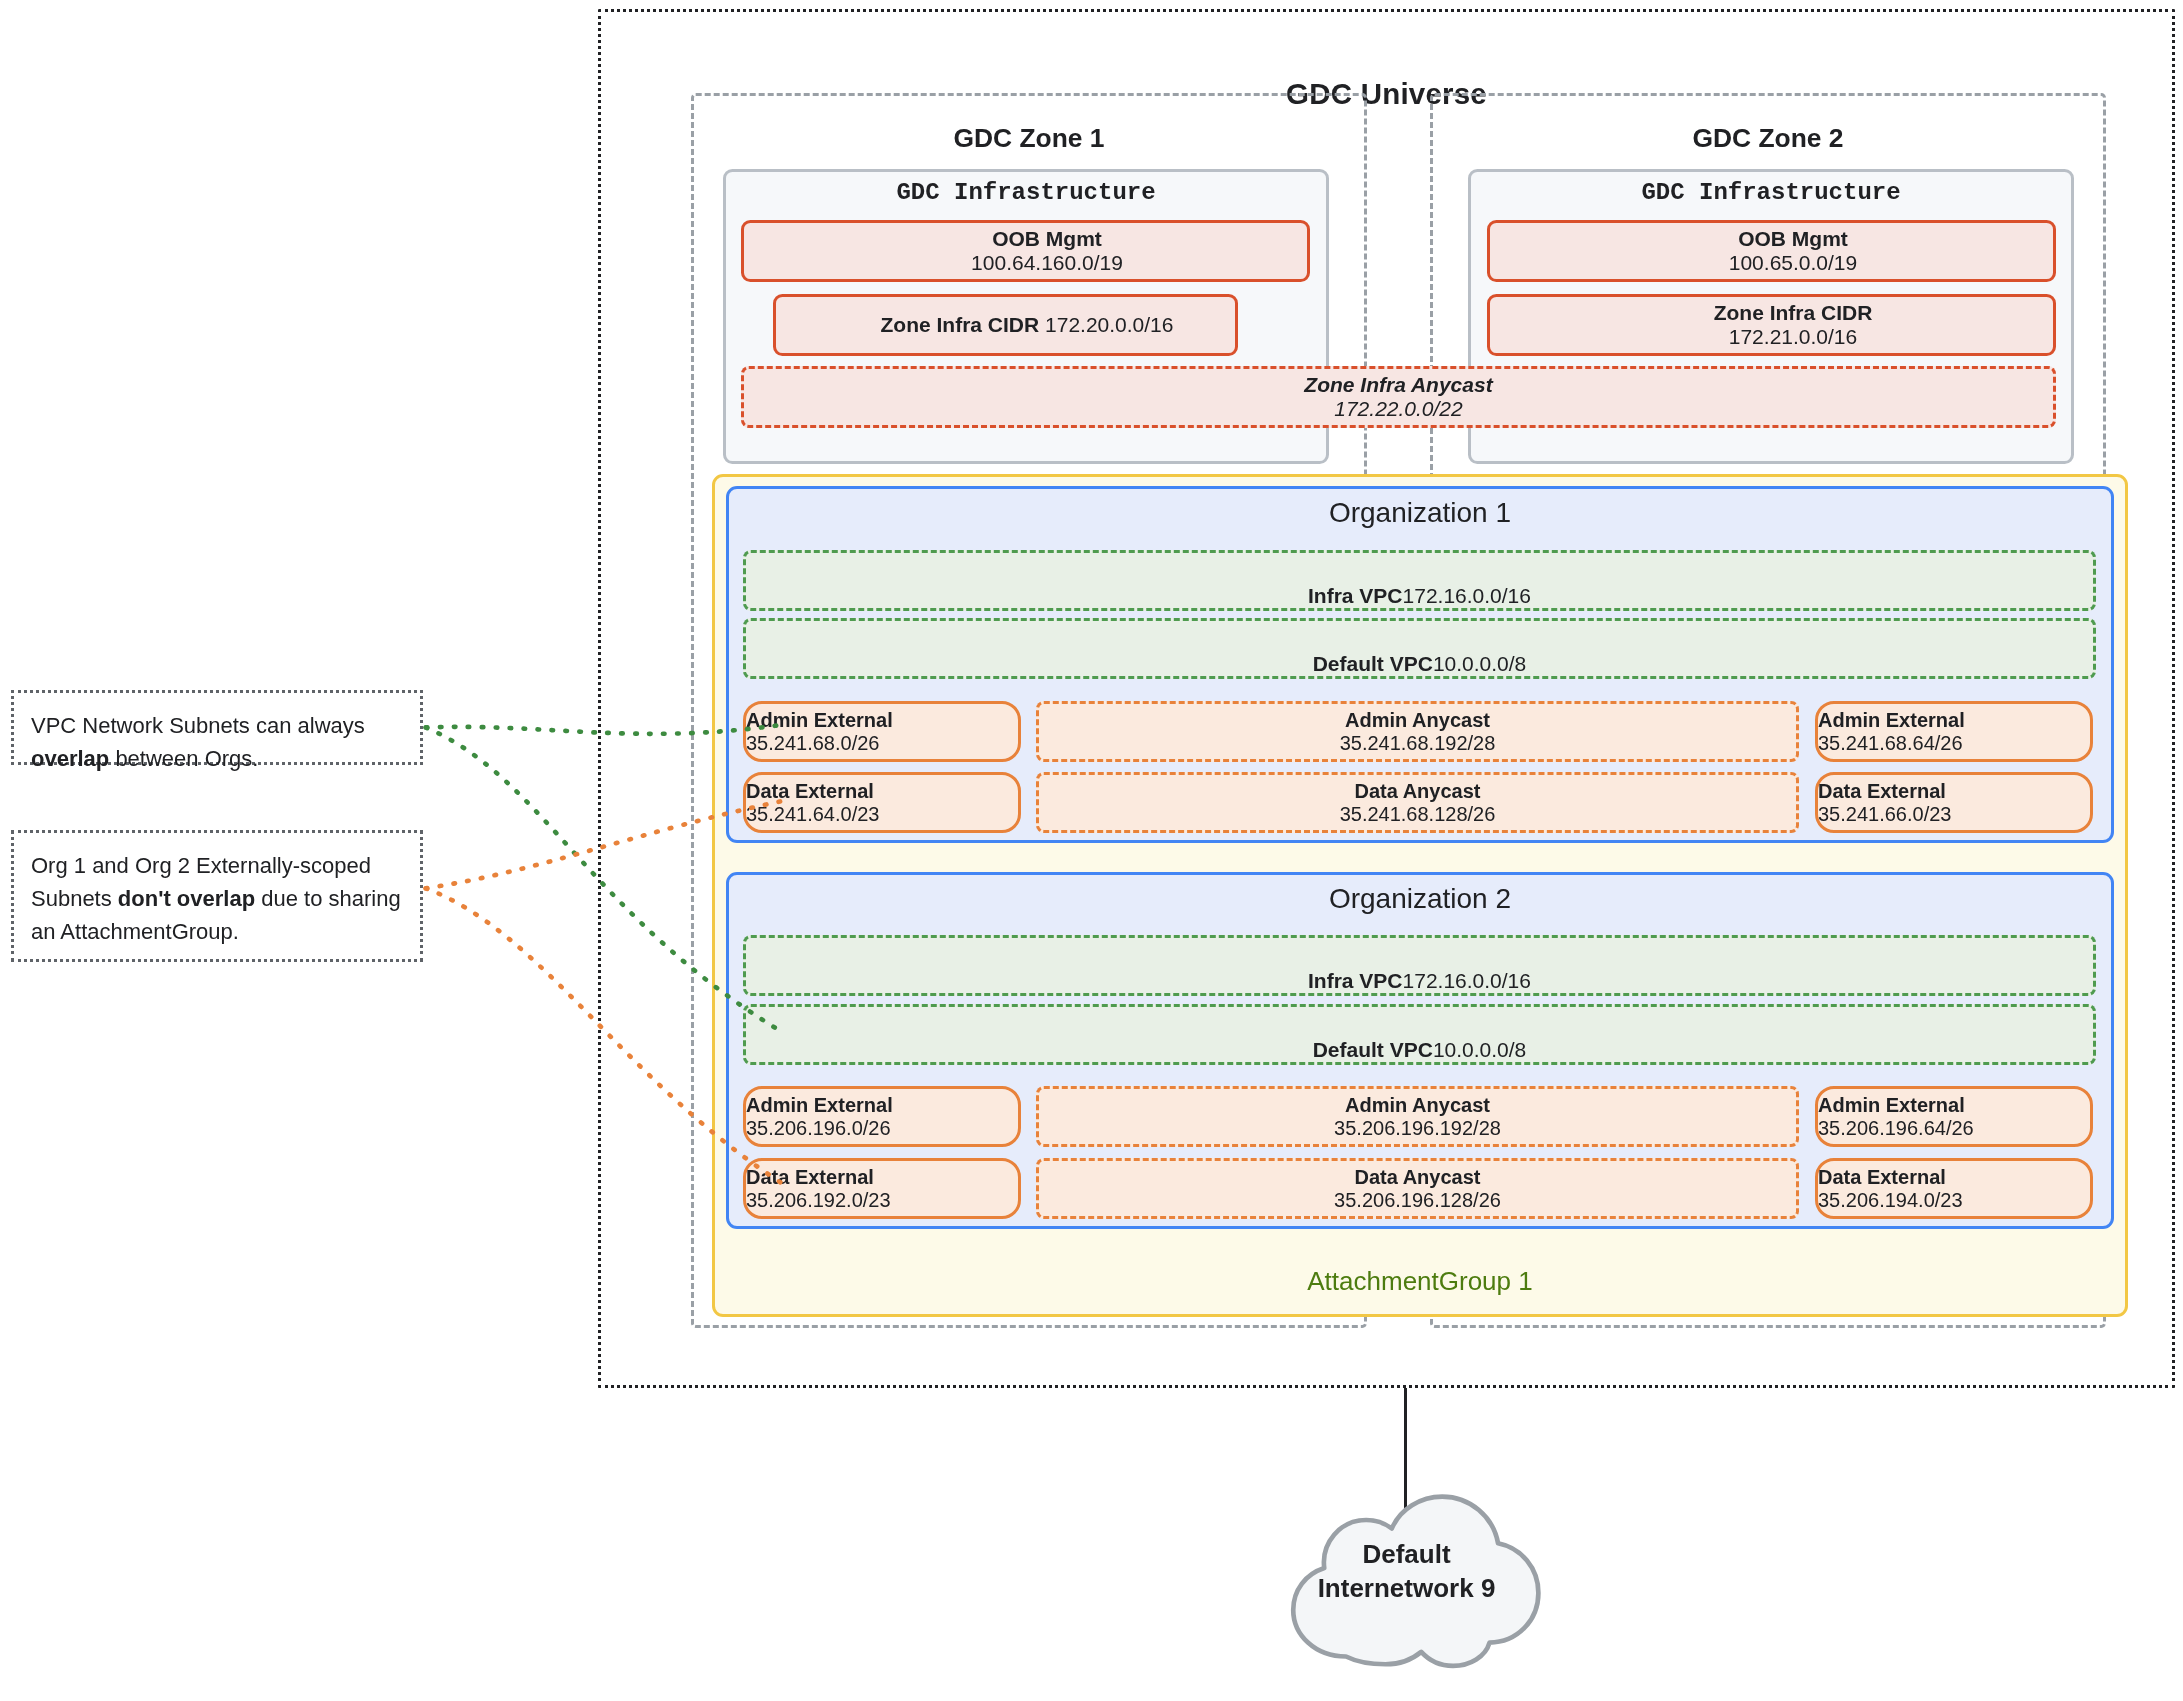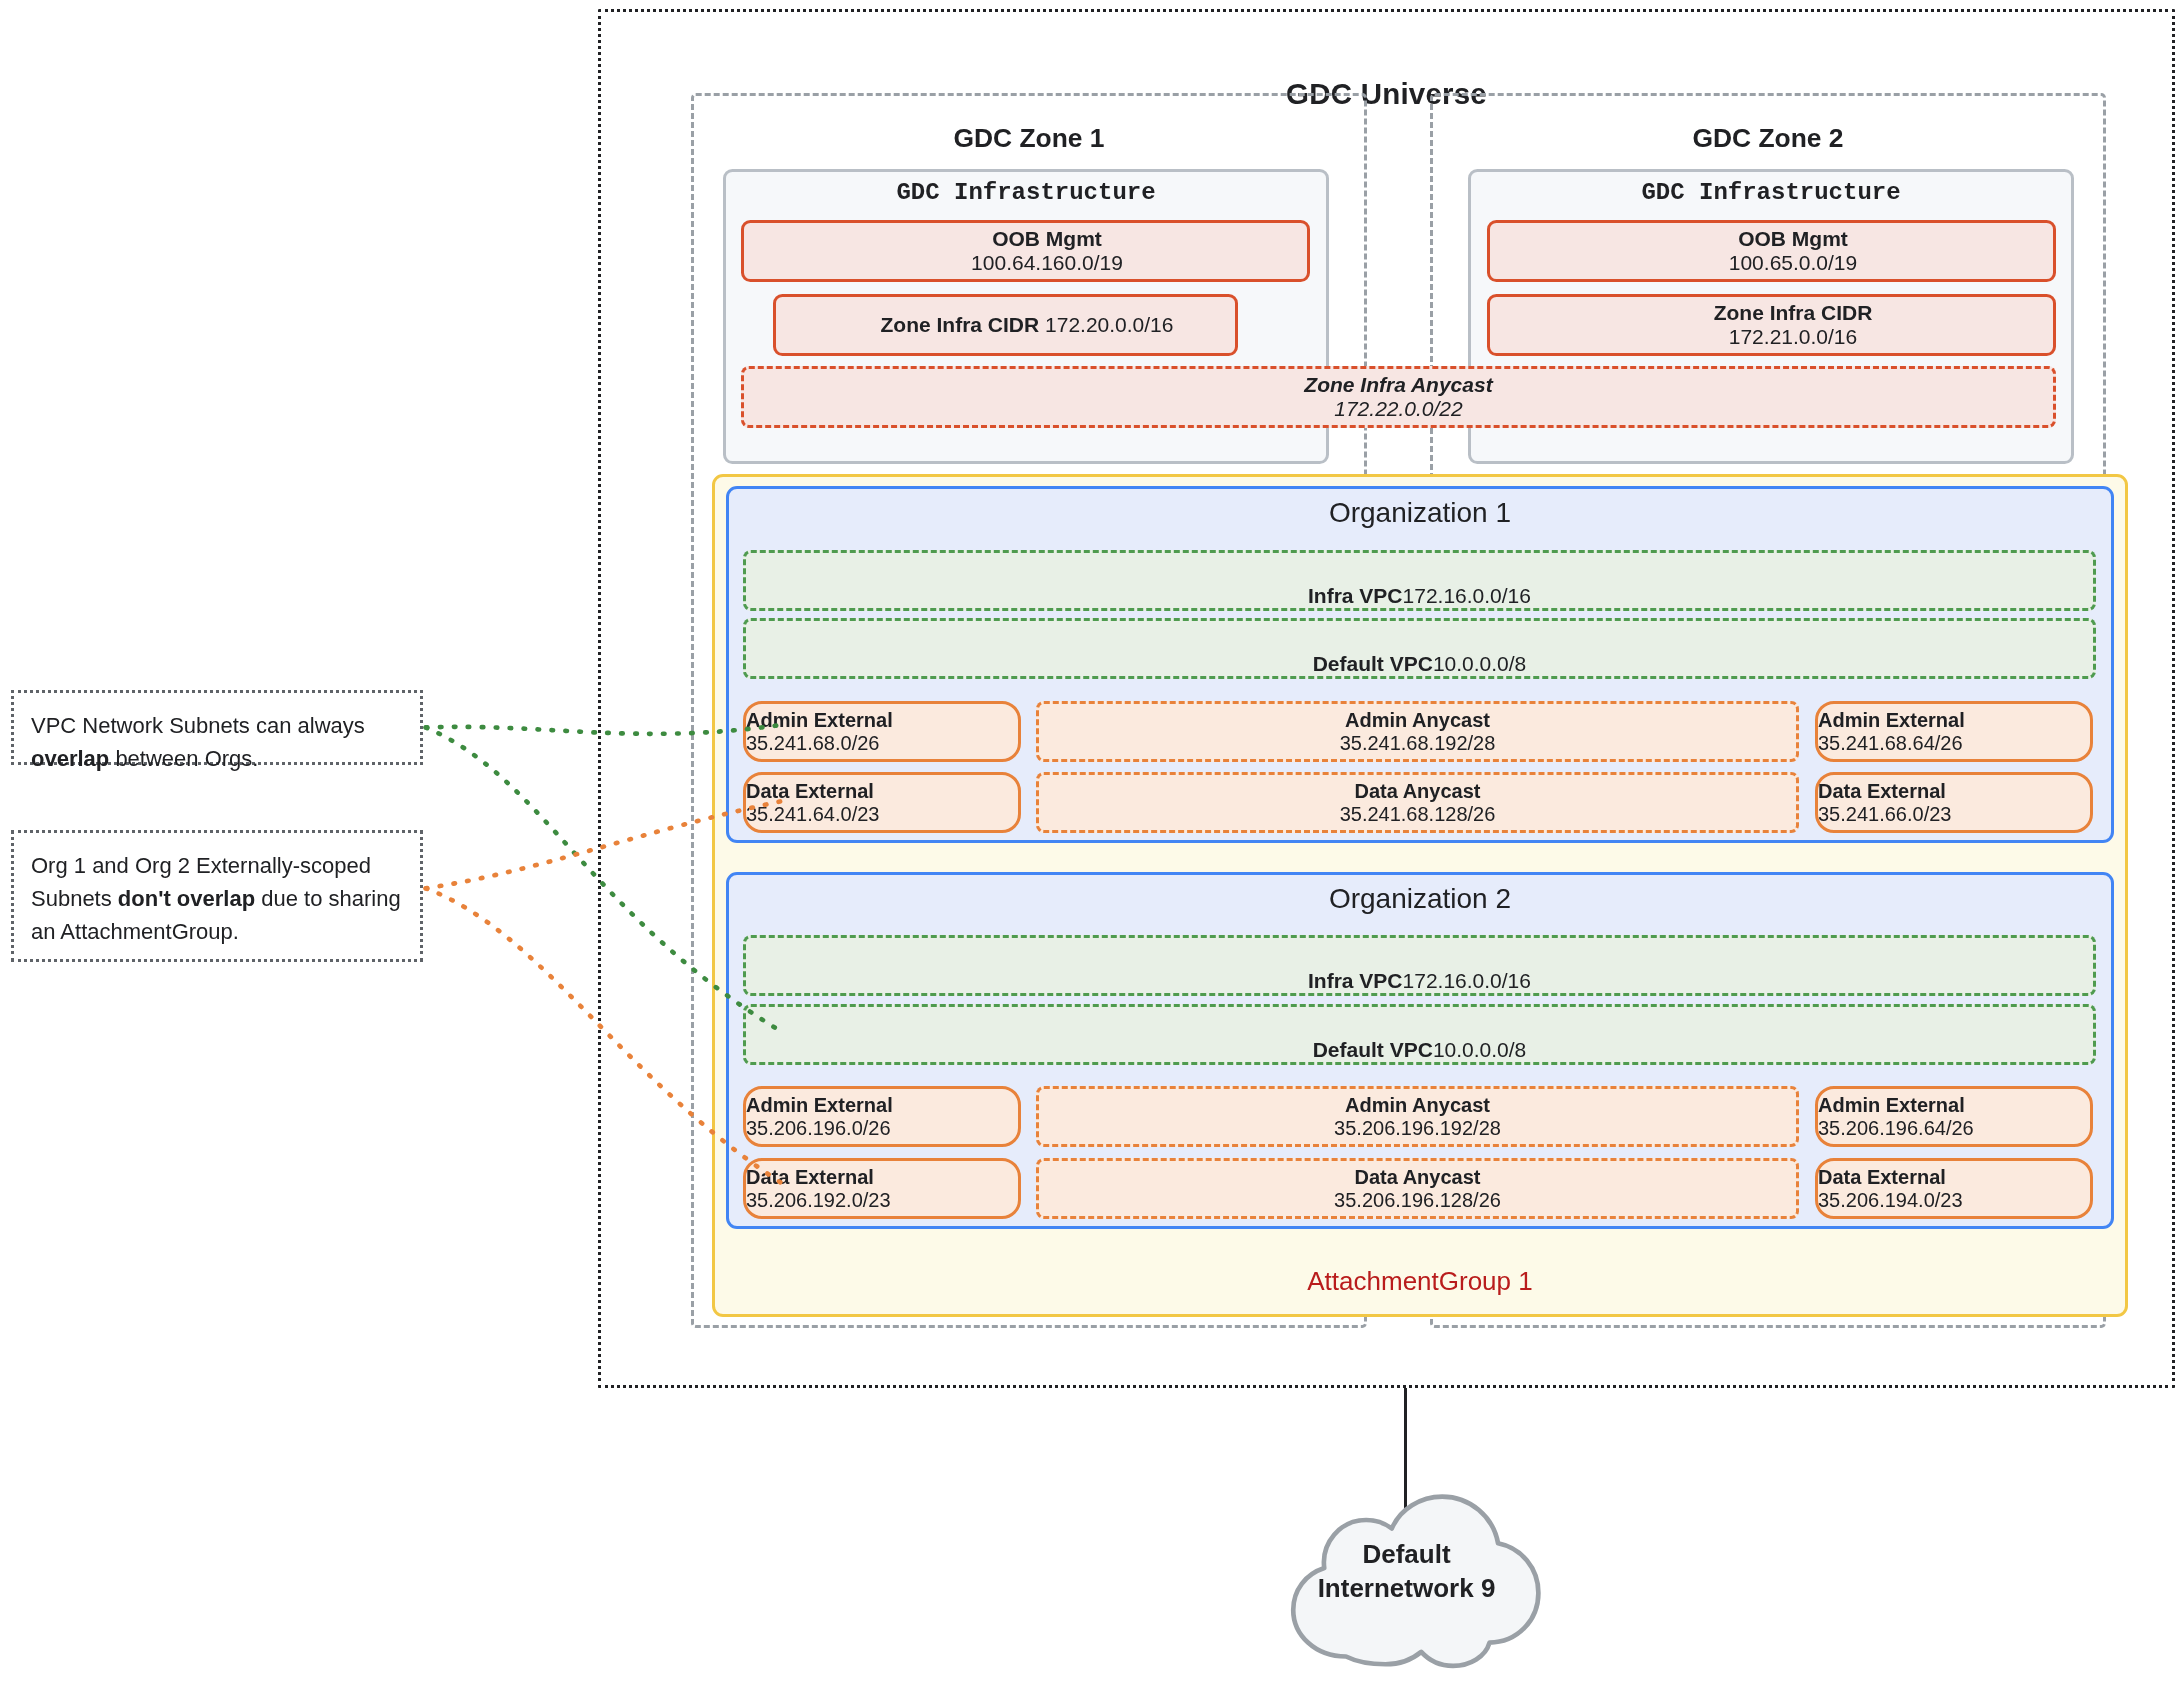--- a/index.html
+++ b/index.html
@@ -43,21 +43,21 @@
 
   .ln1{font-size:21px;font-weight:bold;line-height:1.15;}
   .ln2{font-size:21px;font-weight:normal;line-height:1.15;}
   .inline{font-size:21px;line-height:1.15;}
   .inline b{font-weight:bold;}
 
   
   #attgroup{left:712px;top:474px;width:1416px;height:843px;
             background:#fdfae8;border:3.9px solid #f2c744;border-radius:11px;}
   #attgroup-label{left:712px;top:1266px;width:1416px;text-align:center;
-            font-size:26px;color:#b91c1c;}
+            font-size:26px;color:#4d7c0f;}
 
   
   .org{background:#e6ecfb;border:3.9px solid #4285f4;border-radius:11px;}
   #org1{left:726px;top:486px;width:1388px;height:357px;}
   #org2{left:726px;top:872px;width:1388px;height:357px;}
   .org-title{font-size:28px;text-align:center;width:1388px;color:#202124;}
   #org1-title{left:726px;top:497px;}
   #org2-title{left:726px;top:883px;}
 
   

